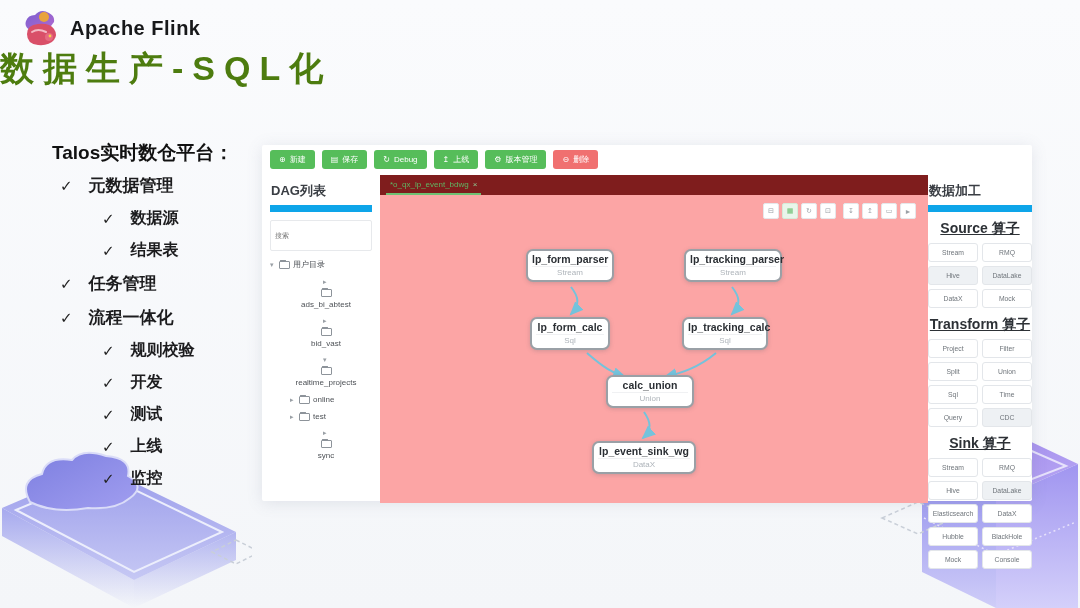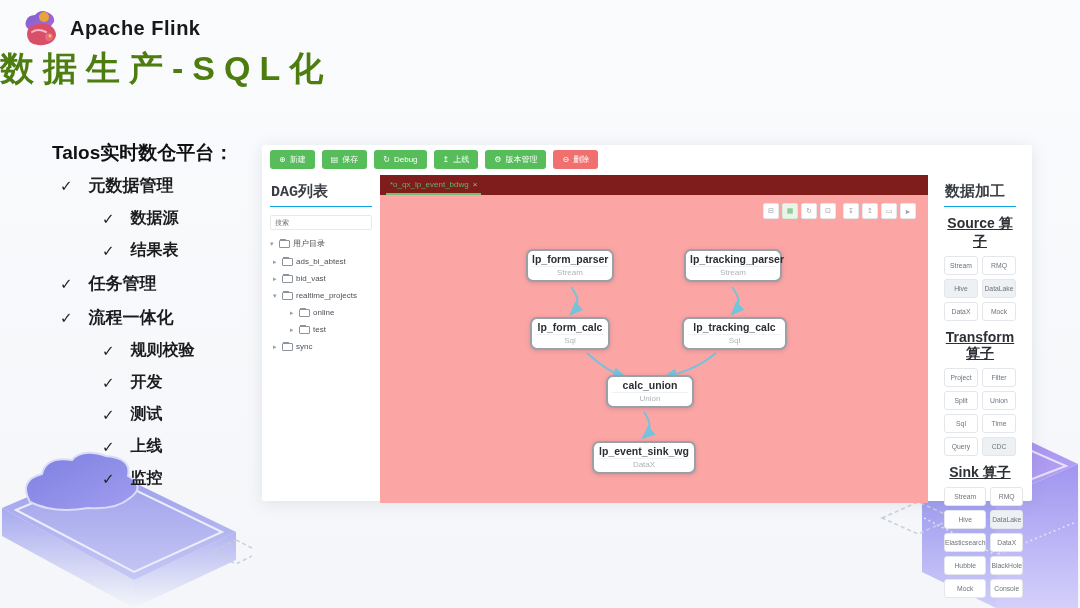--- a/index.html
+++ b/index.html
@@ -26,51 +26,51 @@
     box-shadow:0 2px 16px rgba(110,120,140,.16);border-radius:2px;z-index:2;}
   .app-toolbar{display:flex;gap:7px;padding:5px 8px 6px;}
   .tb-btn{display:flex;align-items:center;gap:4px;border:none;border-radius:3px;
     color:#fff;font-size:8px;padding:4px 9px;cursor:pointer;font-family:inherit;}
   .tb-btn.green{background:#56bd5a;}
   .tb-btn.red{background:#f07070;}
   .tb-ic{font-size:8px;line-height:1;}
   .app-body{display:flex;height:328px;}
   
   .dag-panel{width:118px;padding:4px 8px;box-sizing:border-box;}
-  .panel-title{font-size:15px;font-weight:600;color:#3a3e44;padding:3px 1px 5px;
-    border-bottom:1px solid #0ea5e9;font-family:Liberation Mono, monospace;}
-  .dag-search{width:100%;box-sizing:border-box;margin-top:8px;height:15px;
+  .panel-title{font-size:13px;font-weight:600;color:#3a3e44;padding:3px 1px 5px;
+    border-bottom:7px solid #0ea5e9;}
+  .dag-search{width:100%;box-sizing:border-box;margin-top:8px;height:31px;
     border:1px solid #e7e9ec;border-radius:2px;font-size:7px;padding:0 4px;color:#777;
     font-family:inherit;background:#fff;}
   .tree{margin-top:6px;}
   .tree-row{display:flex;align-items:center;gap:3px;margin-top:8px;font-size:8px;color:#4d5156;}
   .tree-row .caret{color:#9aa0a6;font-size:7px;width:6px;}
   .folder{width:9px;height:6px;border:1px solid #8d939a;border-radius:1px;position:relative;flex:0 0 auto;}
   .folder:before{content:"";position:absolute;left:0;top:-2px;width:4px;height:1px;
     border:1px solid #8d939a;border-bottom:none;border-radius:1px 1px 0 0;}
-  .ind1{margin-left:3px;} .ind2{margin-left:20px;}
+  .ind1{margin-left:10px;flex-direction:column;} .ind2{margin-left:20px;}
   
   .editor{flex:1;display:flex;flex-direction:column;min-width:0;}
   .tabbar{height:20px;display:flex;align-items:flex-end;padding-left:6px;background:#7f1d1d;}
   .tab{display:flex;align-items:center;gap:4px;font-size:8px;color:#5fb663;
     padding:0 4px 4px;border-bottom:2px solid #6fc173;}
   .tab-close{color:#8fc992;font-size:8px;cursor:pointer;}
   .canvas{flex:1;background:#fca5a5;position:relative;}
   .ctools{position:absolute;top:8px;right:12px;display:flex;gap:3px;}
   .ctool{width:14px;height:14px;display:flex;align-items:center;justify-content:center;
     background:#fff;border:1px solid #e6e8eb;border-radius:2px;font-size:7px;color:#9aa0a6;cursor:pointer;}
   .ctool.active{background:#e9f5ea;color:#6fbf74;border-color:#d6ecd8;}
   .ctool.gap{margin-left:4px;}
   .dag-svg{position:absolute;left:0;top:0;width:100%;height:100%;pointer-events:none;}
   .node{position:absolute;background:#fff;border:2px solid #9aa0a6;border-radius:7px;
     box-shadow:0 1px 4px rgba(80,90,100,.25);text-align:center;padding:2px 4px 3px;box-sizing:border-box;}
   .node-name{font-weight:800;font-size:10.5px;color:#2b2f34;white-space:nowrap;}
   .node-type{font-size:8px;color:#aeb4ba;border-top:1px solid #f0f1f3;margin-top:1px;padding-top:1px;}
   
-  .ops-panel{width:104px;padding:4px 16px 8px;box-sizing:border-box;}
+  .ops-panel{width:104px;padding:4px 0 8px;box-sizing:border-box;}
   .ops-section-h{text-align:center;font-weight:800;font-size:14px;color:#2d3136;margin:8px 0 5px;text-decoration:underline;}
   .ops-grid{display:grid;grid-template-columns:1fr 1fr;gap:4px;}
   .op-btn{background:#fff;border:1px solid #e3e6ea;border-radius:3px;color:#6f757b;
     font-size:6.8px;text-align:center;padding:5px 0;cursor:pointer;font-family:inherit;}
   .op-btn.shaded{background:#eef1f4;}
   
   .deco{position:absolute;z-index:0;pointer-events:none;}
   .deco-left{left:0;bottom:0;}
   .deco-right{right:0;bottom:0;}
 </style>
@@ -302,21 +302,21 @@
           <div class="node-type">Stream</div>
         </div>
         <div class="node" style="left:304px;top:54px;width:98px;">
           <div class="node-name">lp_tracking_parser</div>
           <div class="node-type">Stream</div>
         </div>
         <div class="node" style="left:150px;top:122px;width:80px;">
           <div class="node-name">lp_form_calc</div>
           <div class="node-type">Sql</div>
         </div>
-        <div class="node" style="left:302px;top:122px;width:105px;">
+        <div class="node" style="left:302px;top:122px;width:86px;">
           <div class="node-name">lp_tracking_calc</div>
           <div class="node-type">Sql</div>
         </div>
         <div class="node" style="left:226px;top:180px;width:88px;">
           <div class="node-name">calc_union</div>
           <div class="node-type">Union</div>
         </div>
         <div class="node" style="left:212px;top:246px;width:104px;">
           <div class="node-name">lp_event_sink_wg</div>
           <div class="node-type">DataX</div>

